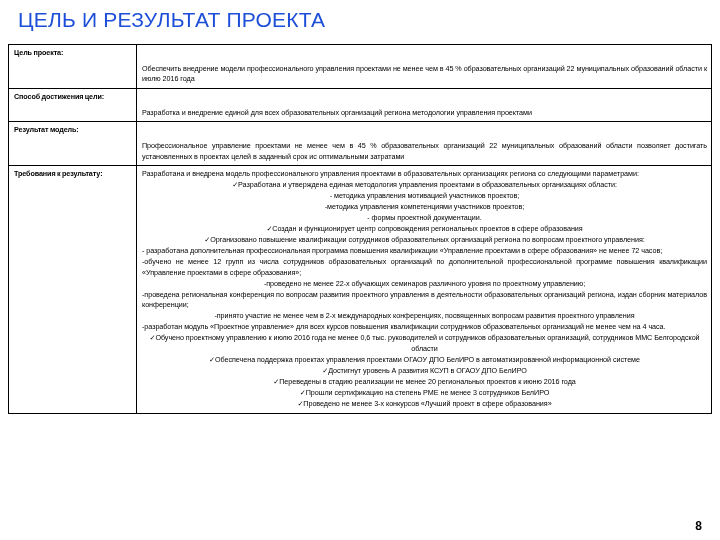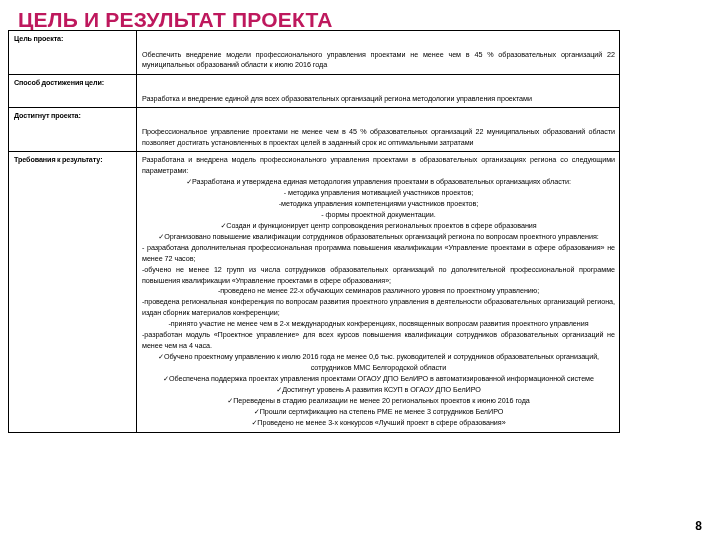--- a/index.html
+++ b/index.html
@@ -23,33 +23,33 @@
     box-sizing: border-box;
     padding: 0;
   }
 
   
   .slide-title {
     position: absolute;
     left: 18px;
     top: 8px;
     font-size: 21px;
-    font-weight: bold;
+    font-weight: normal;
     letter-spacing: 0.2px;
-    color: #be185d;
+    color: #1d4ed8;
     font-family: "Liberation Sans", "DejaVu Sans", sans-serif;
     white-space: nowrap;
   }
 
   
   .proj-table {
     position: absolute;
     left: 8px;
-    top: 30px;
-    width: 612px;
+    top: 44px;
+    width: 704px;
     border-collapse: collapse;
     table-layout: fixed;
   }
   .proj-table td {
     border: 1px solid #000000;
     vertical-align: top;
     padding: 3px 4px 3px 5px;
     font-size: 7.2px;
     line-height: 1.45;
   }
@@ -110,21 +110,21 @@
       </tr>
 
       <tr>
         <td class="label-cell">Способ достижения цели:</td>
         <td class="content-cell">
           <p class="nojust">Разработка и внедрение единой для всех образовательных организаций региона методологии управления проектами</p>
         </td>
       </tr>
 
       <tr>
-        <td class="label-cell">Достигнут проекта:</td>
+        <td class="label-cell">Результат модель:</td>
         <td class="content-cell">
           <p>Профессиональное управление проектами не менее чем в 45 % образовательных организаций 22 муниципальных образований области позволяет достигать установленных в проектах целей в заданный срок ис оптимальными затратами</p>
         </td>
       </tr>
 
       <tr>
         <td class="label-cell">Требования к результату:</td>
         <td class="content-cell req-cell">
           <p>Разработана и внедрена модель профессионального управления проектами в образовательных организациях региона со следующими параметрами:</p>
           <p class="left">✓Разработана и утверждена единая методология управления проектами в образовательных организациях области:</p>

